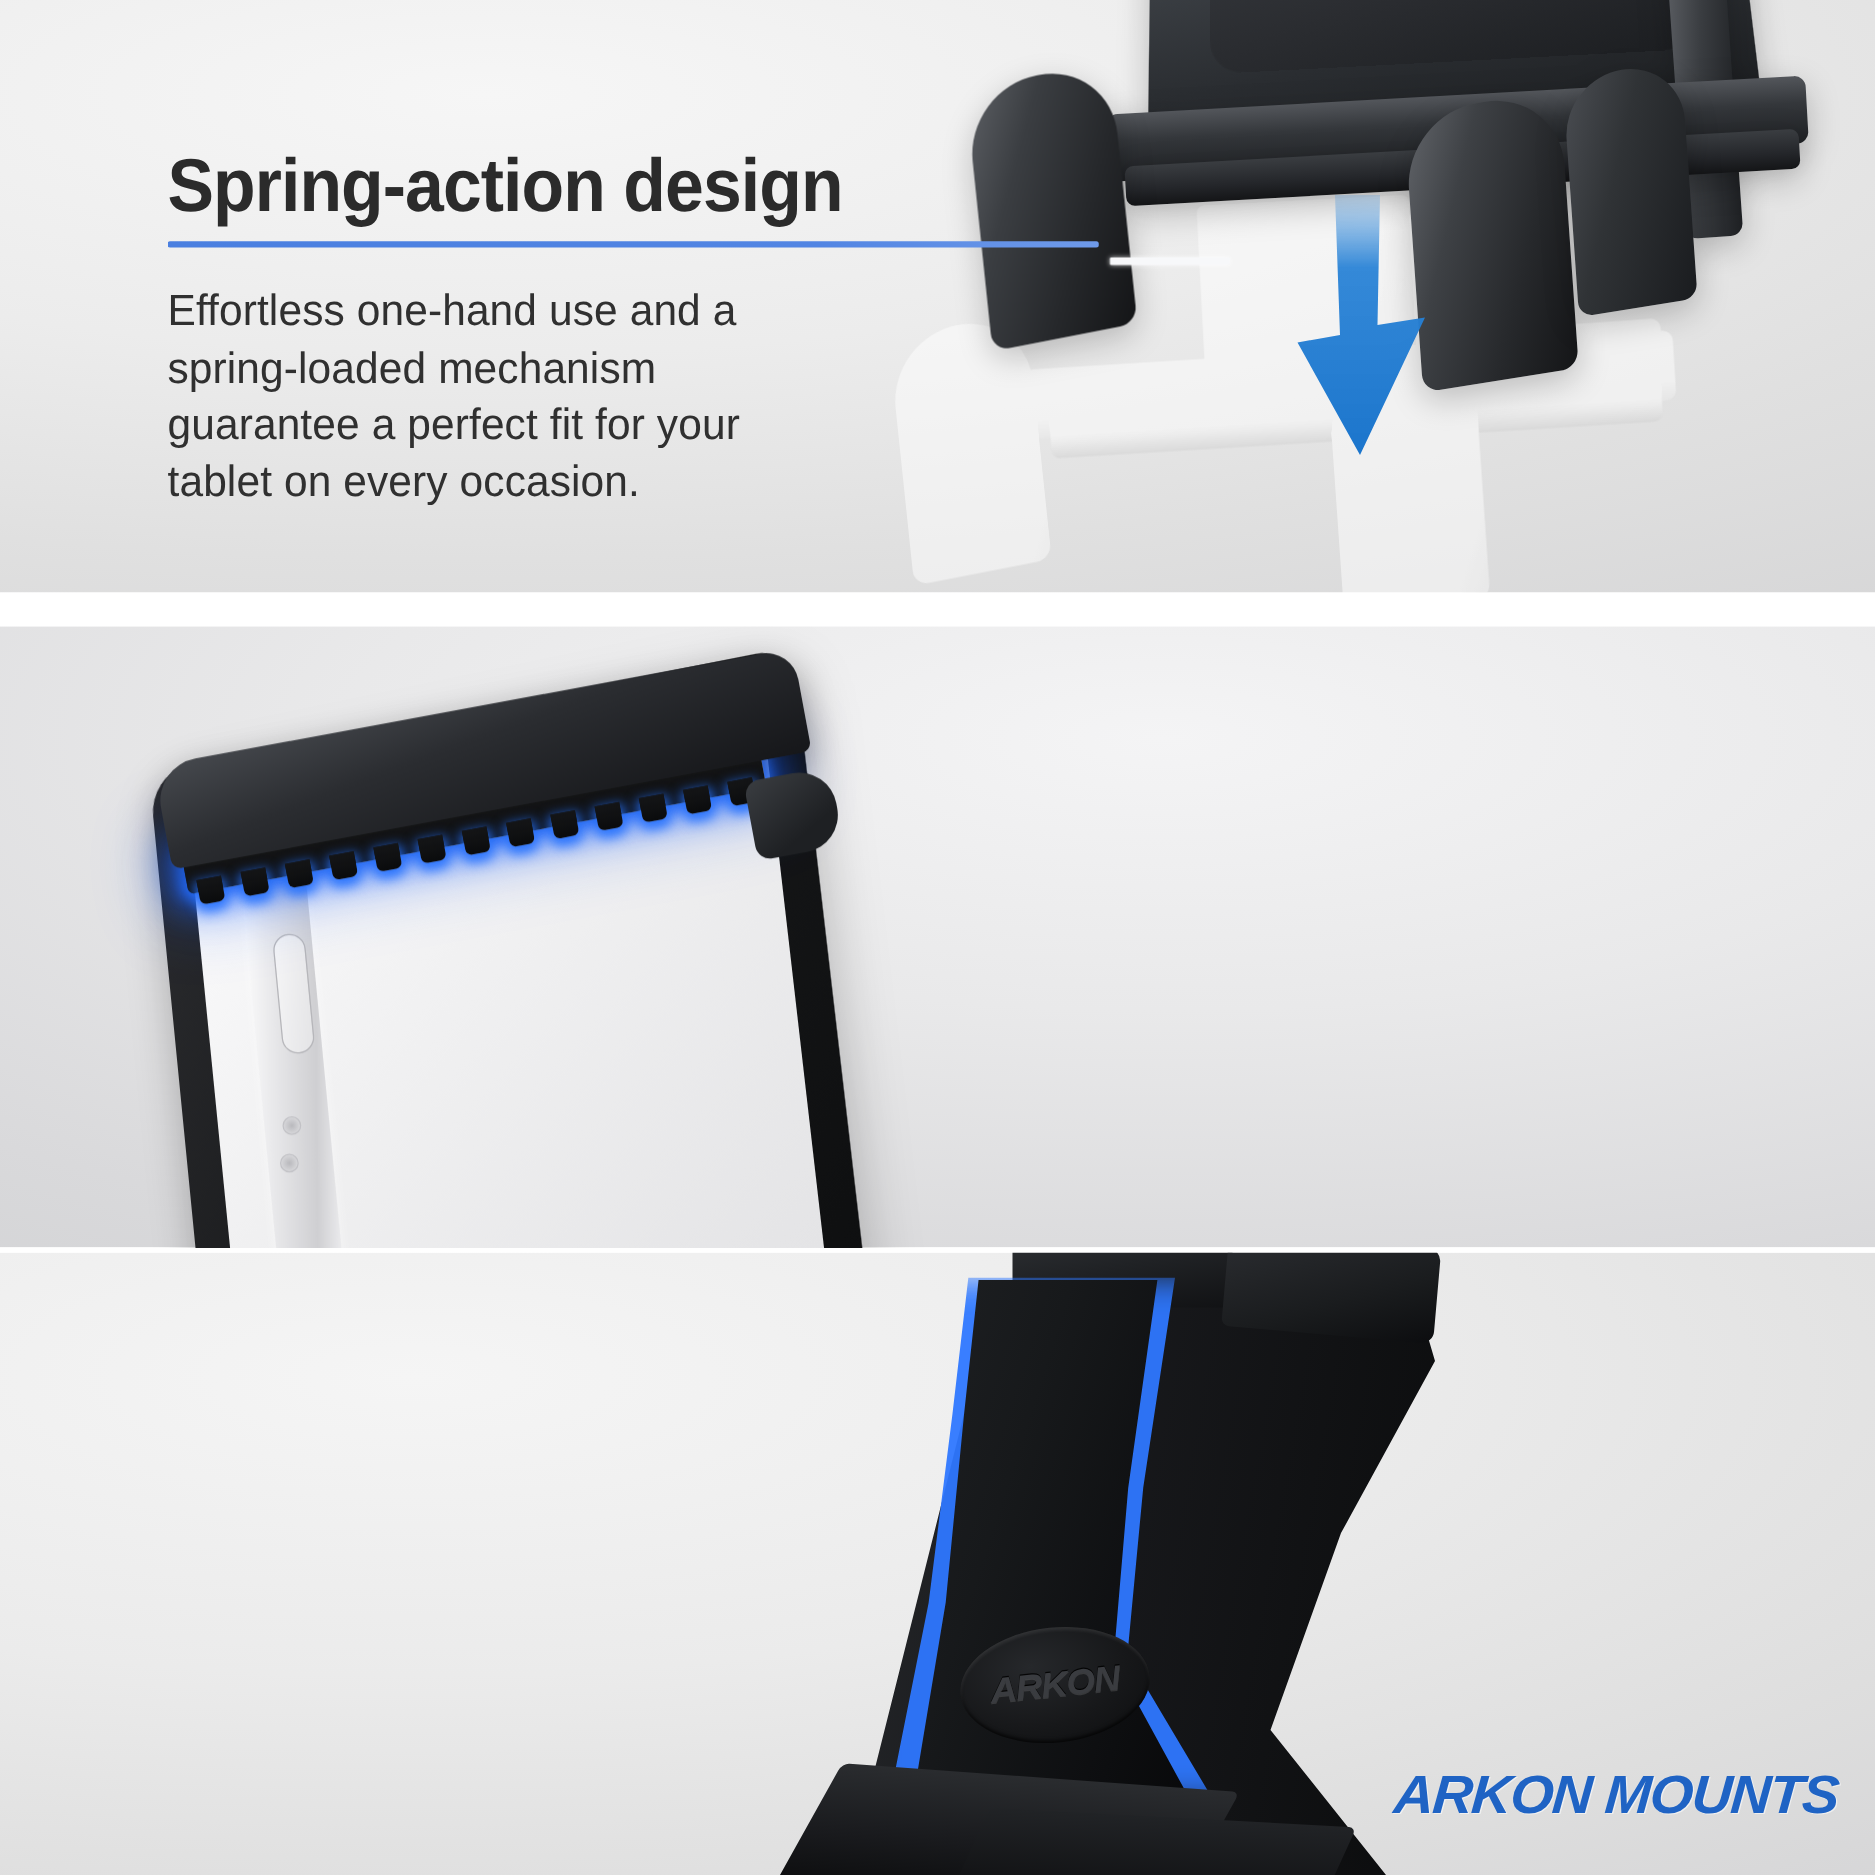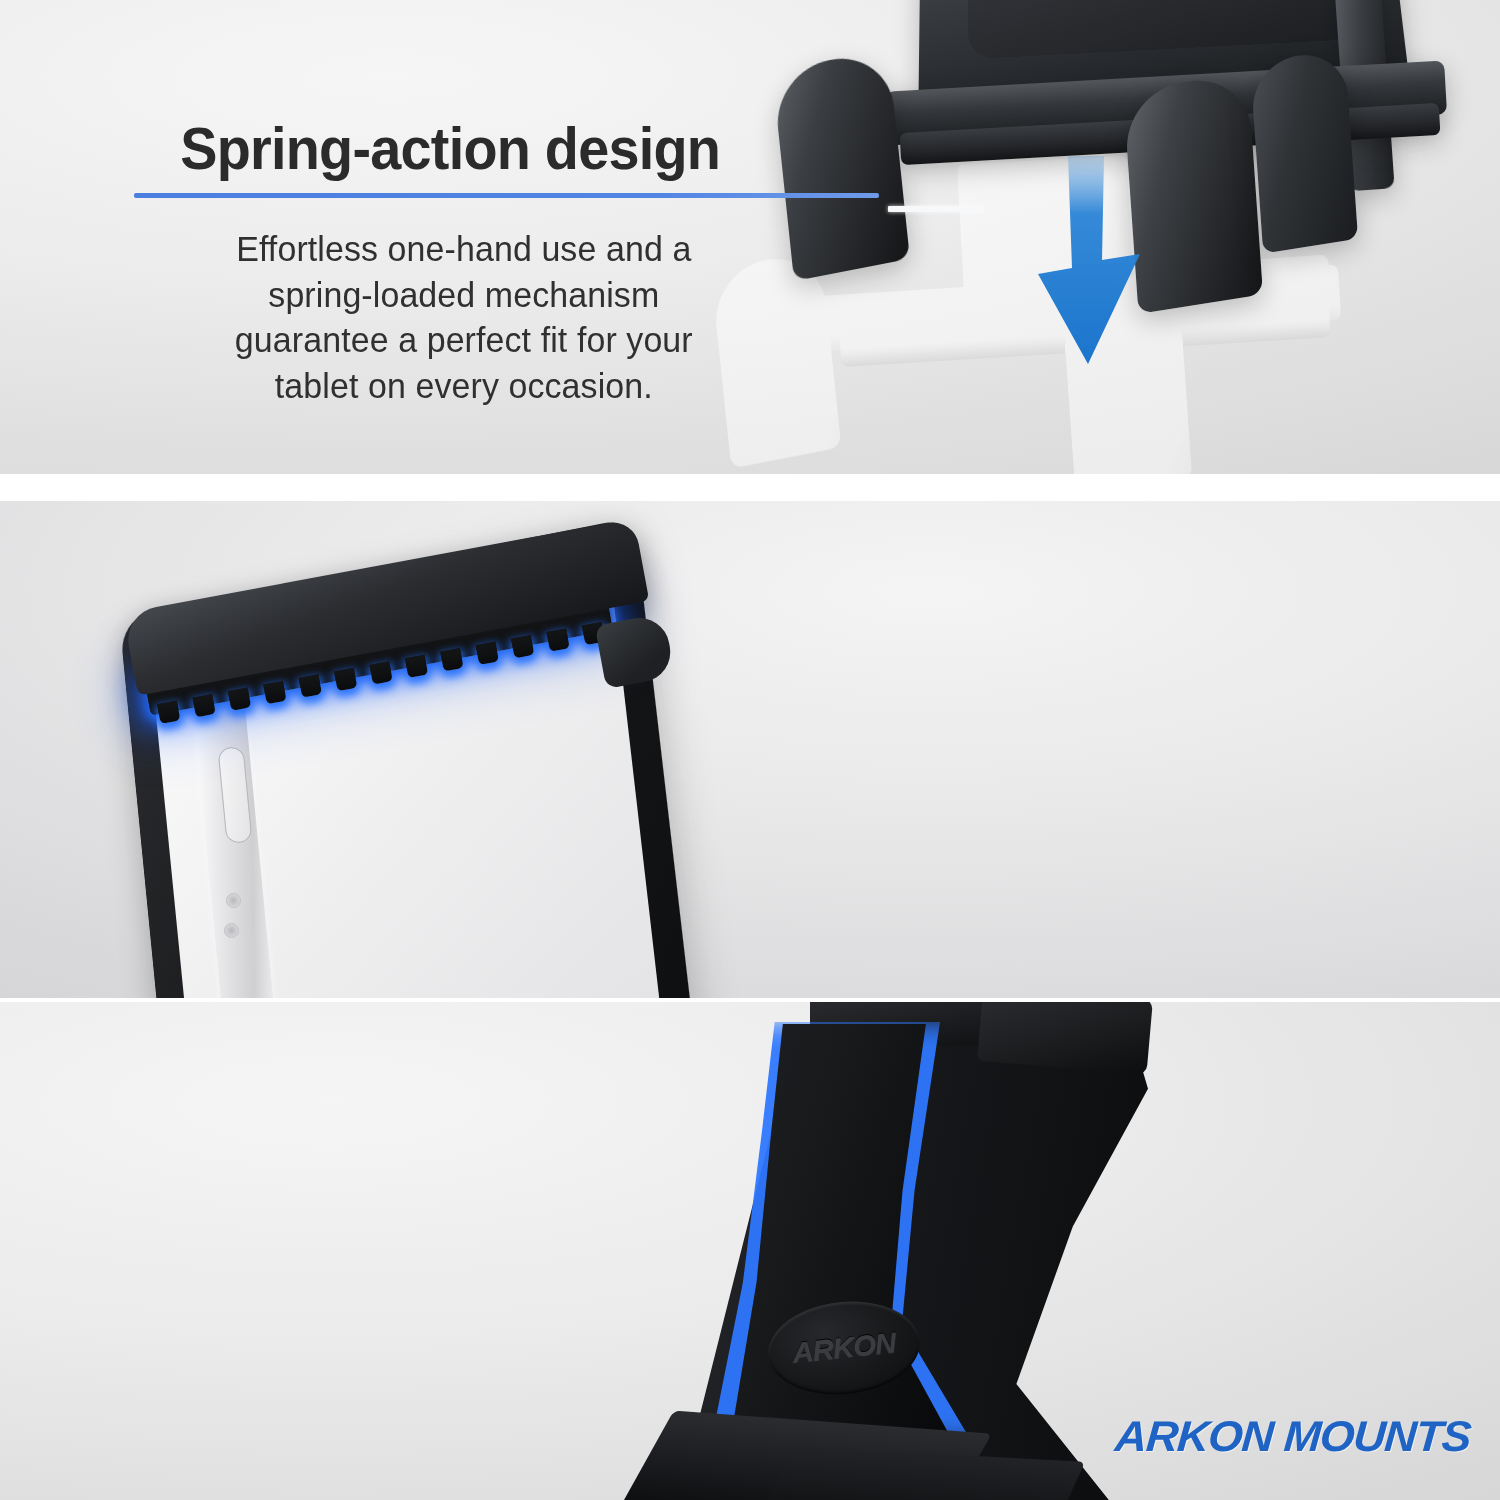--- a/index.html
+++ b/index.html
@@ -6,21 +6,21 @@
   html,body {
     width:1500px; height:1500px;
     font-family:"Liberation Sans", sans-serif;
     background:#e9e9e9;
     overflow:hidden;
   }
   .sheet { position:relative; width:1500px; height:1500px; background:#ffffff; }
 
   
   .panel { position:absolute; left:0; width:1500px; overflow:hidden; }
-  #panel-1 { top:0;    height:474px;text-align:center; }
+  #panel-1 { top:0;    height:474px; }
   #panel-2 { top:501px; height:497px; }
   #panel-3 { top:1002px; height:498px; }
 
   .panel-bg {
     position:absolute; inset:0;
     background:
       radial-gradient(130% 115% at 26% 16%, #f6f6f6 0%, #ececec 38%, #e0e0e0 68%, #d5d5d6 100%);
   }
   #panel-2 .panel-bg {
     background:

